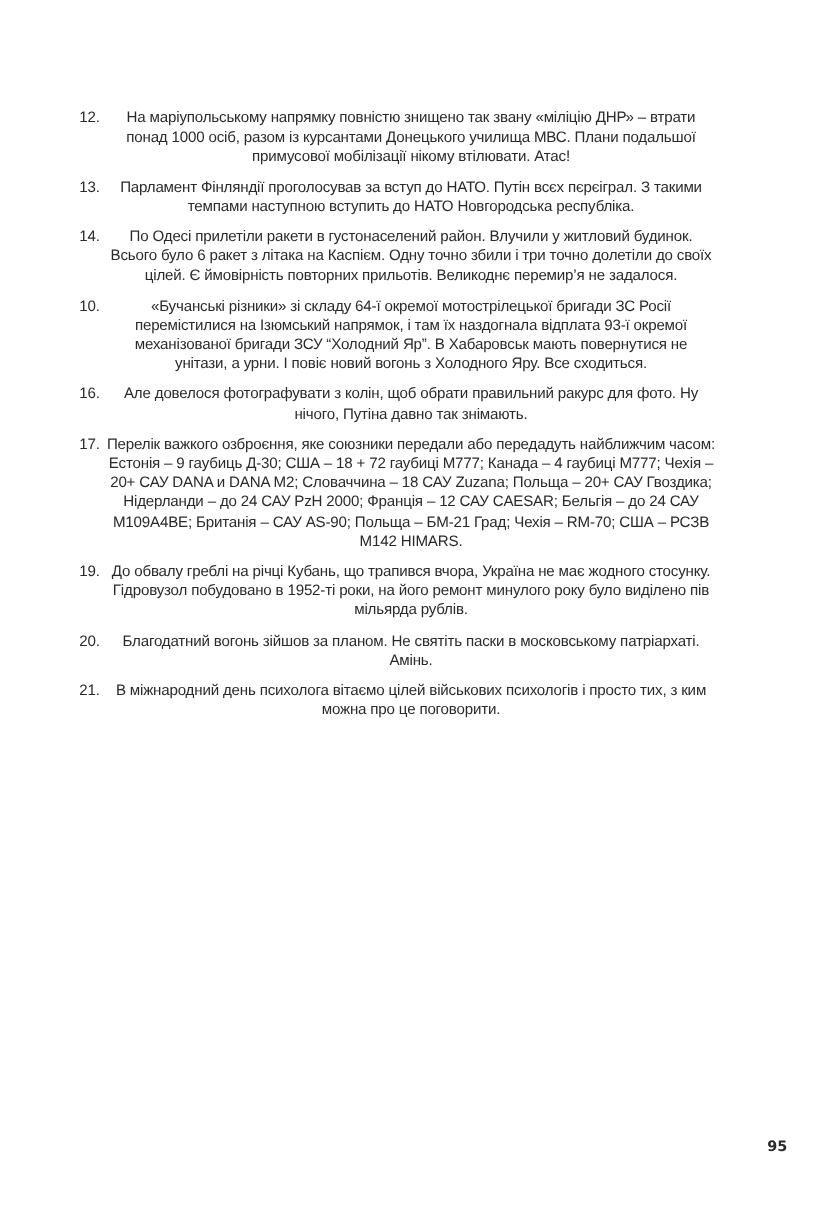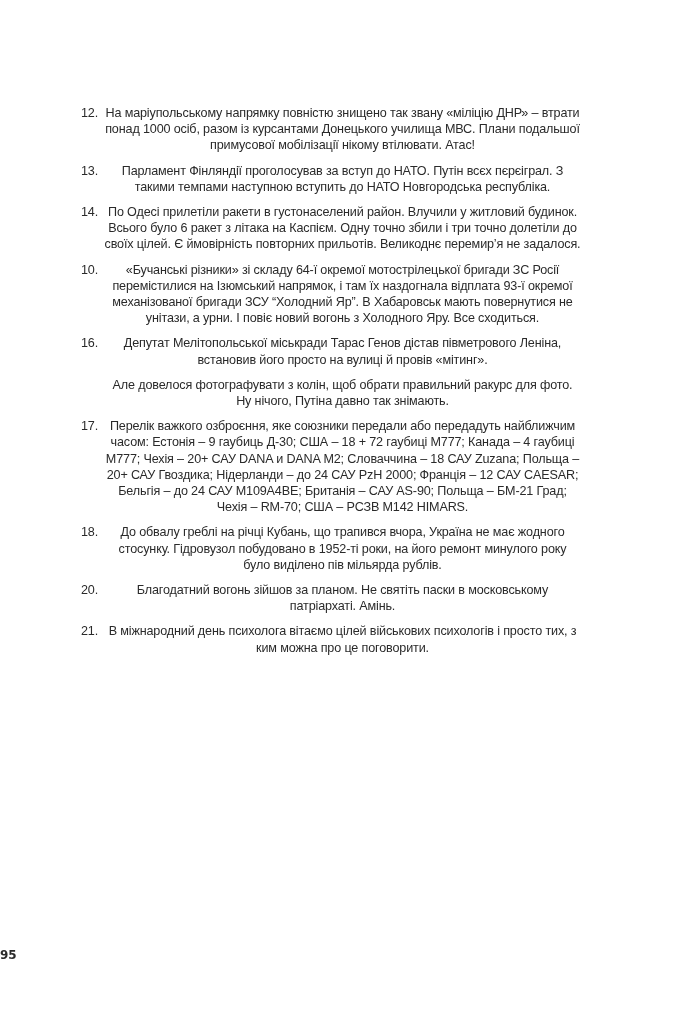--- a/index.html
+++ b/index.html
@@ -19,21 +19,21 @@
       position: absolute;
       left: 66px;
       top: 90px;
       width: 530px;
       font-size: 12.6px;
       line-height: 16.2px;
       letter-spacing: -0.15px;
     }
     ol.items {
       list-style: none;
-      margin: 15px;
+      margin: 0;
       padding: 0;
     }
     .item {
       position: relative;
       padding-left: 23px;
       margin-bottom: 9px;
     }
     .item-num {
       position: absolute;
       left: 0;
@@ -44,21 +44,21 @@
       text-align: center;
     }
     .para + .para {
       margin-top: 9px;
     }
     .page-number {
       position: absolute;
       left: 0;
       width: 656px;
       top: 948px;
-      text-align: left;
+      text-align: right;
       font-family: "DejaVu Sans", sans-serif;
       font-weight: bold;
       font-size: 12px;
       color: #2a2a2a;
     }
   </style>
 </head>
 <body>
 
 <div class="content">
@@ -74,29 +74,28 @@
     <li class="item">
       <span class="item-num">14.</span>
       <p class="para">По Одесі прилетіли ракети в густонаселений район. Влучили у житловий будинок. Всього було 6 ракет з літака на Каспієм. Одну точно збили і три точно долетіли до своїх цілей. Є ймовірність повторних прильотів. Великоднє перемир’я не задалося.</p>
     </li>
     <li class="item">
       <span class="item-num">10.</span>
       <p class="para">«Бучанські різники» зі складу 64-ї окремої мотострілецької бригади ЗС Росії перемістилися на Ізюмський напрямок, і там їх наздогнала відплата 93-ї окремої механізованої бригади ЗСУ “Холодний Яр”. В Хабаровськ мають повернутися не унітази, а урни. І повіє новий вогонь з Холодного Яру. Все сходиться.</p>
     </li>
     <li class="item">
       <span class="item-num">16.</span>
-      <p class="para">Депутат Мелітопольської міськради Тарас Генов дістав півметрового Леніна, встановив його просто на вулиці й провів «мітинг».</p>
       <p class="para">Але довелося фотографувати з колін, щоб обрати правильний ракурс для фото. Ну нічого, Путіна давно так знімають.</p>
     </li>
     <li class="item">
       <span class="item-num">17.</span>
       <p class="para">Перелік важкого озброєння, яке союзники передали або передадуть найближчим часом: Естонія – 9 гаубиць Д-30; США – 18 + 72 гаубиці M777; Канада – 4 гаубиці M777; Чехія – 20+ САУ DANA и DANA M2; Словаччина – 18 САУ Zuzana; Польща – 20+ САУ Гвоздика; Нідерланди – до 24 САУ PzH 2000; Франція – 12 САУ CAESAR; Бельгія – до 24 САУ M109A4BE; Британія – САУ AS-90; Польща – БМ-21 Град; Чехія – RM-70; США – РСЗВ M142 HIMARS.</p>
     </li>
     <li class="item">
-      <span class="item-num">18.</span>
+      <span class="item-num">19.</span>
       <p class="para">До обвалу греблі на річці Кубань, що трапився вчора, Україна не має жодного стосунку. Гідровузол побудовано в 1952-ті роки, на його ремонт минулого року було виділено пів мільярда рублів.</p>
     </li>
     <li class="item">
       <span class="item-num">20.</span>
       <p class="para">Благодатний вогонь зійшов за планом. Не святіть паски в московському патріархаті. Амінь.</p>
     </li>
     <li class="item">
       <span class="item-num">21.</span>
       <p class="para">В міжнародний день психолога вітаємо цілей військових психологів і просто тих, з ким можна про це поговорити.</p>
     </li>

